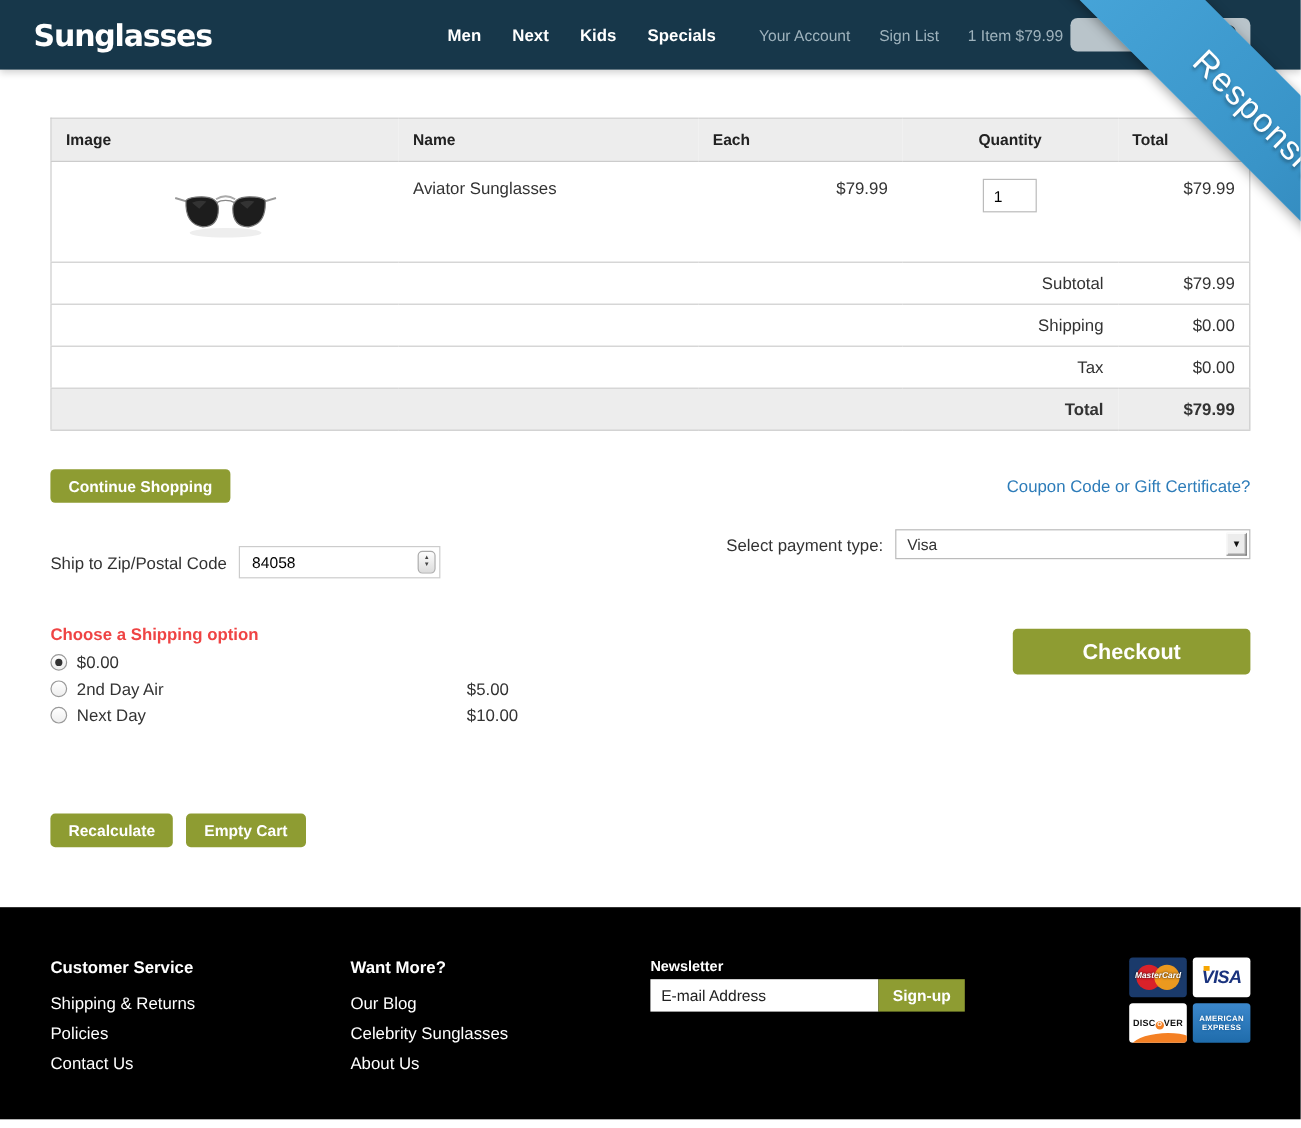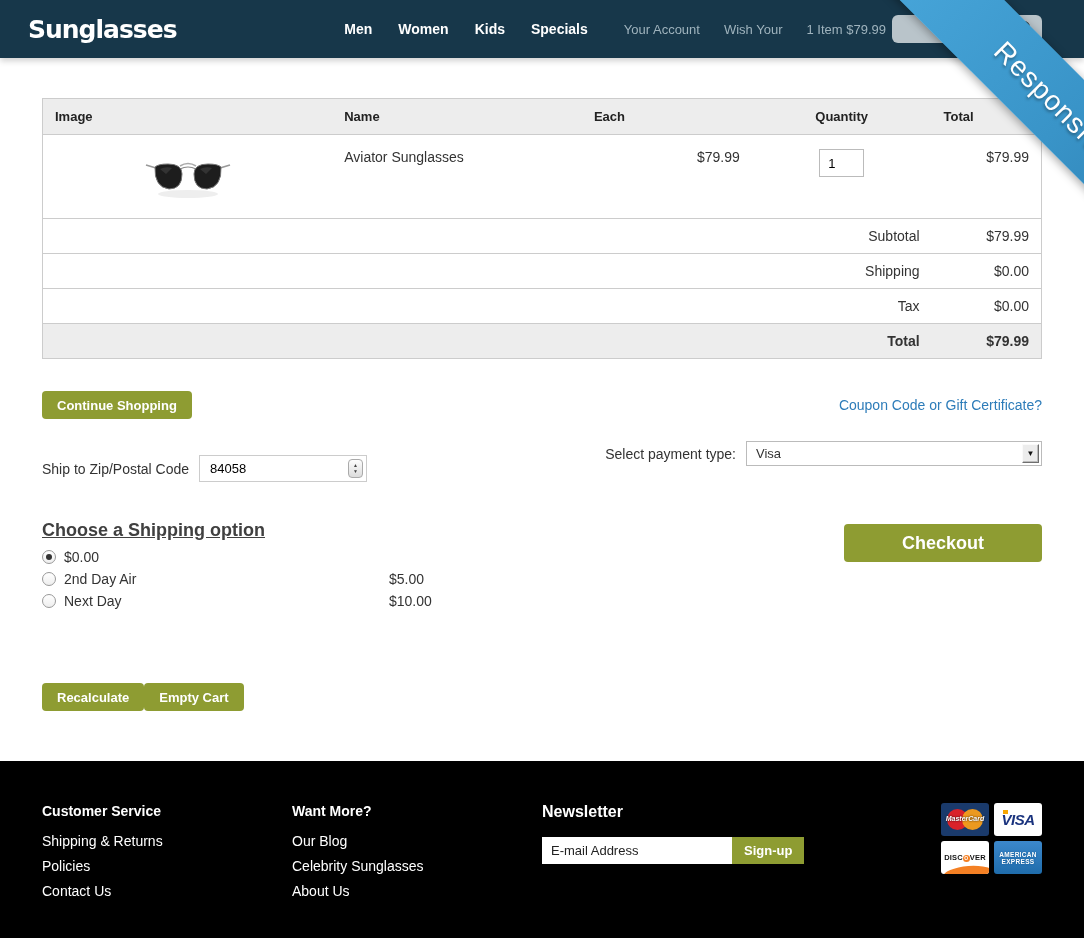--- a/index.html
+++ b/index.html
@@ -99,38 +99,38 @@
     font-size:13px; line-height:23px; padding-left:9px; cursor:pointer;
   }
   .select-arrow {
     position:absolute; right:2px; top:2px; width:17px; height:19px;
     background:#ececec; border:1px solid; border-color:#fafafa #6f6f6f #6f6f6f #fafafa;
     box-shadow:inset -1px -1px 0 #bbb; display:flex; align-items:center; justify-content:center;
     font-size:8px; color:#111;
   }
 
   .row-shipping { display:flex; justify-content:space-between; align-items:flex-start; margin-top:38px; }
-  .ship-title { font-weight:bold; font-size:18px; color:#404040; margin-bottom:8px;text-decoration:underline; }
+  .ship-title { font-weight:bold; font-size:14px; color:#ef4444; margin-bottom:8px; }
   .opt-row { display:flex; align-items:center; margin-bottom:6px; }
   .radio {
     width:14px; height:14px; border:1px solid #999; border-radius:50%;
     background:linear-gradient(#fff,#eee); margin-right:8px; position:relative; cursor:pointer; flex:0 0 auto;
   }
   .radio.checked::after {
     content:""; position:absolute; left:3px; top:3px; width:6px; height:6px;
     border-radius:50%; background:#333;
   }
   .opt-label { width:325px; font-size:14px; cursor:pointer; }
   .opt-price { font-size:14px; }
   .checkout-btn {
     background:#8e9c32; color:#fff; border:none; border-radius:4px;
     width:198px; height:38px; font-size:18px; font-weight:bold; cursor:pointer;
     margin-top:4px; font-family:"Liberation Sans",sans-serif;
   }
-  .row-recalc { margin-top:68px; display:flex; padding-bottom:50px; }
+  .row-recalc { margin-top:68px; display:flex; gap:11px; padding-bottom:50px; }
 
   
   .footer { background:#000; color:#fff; padding:42px 42px 30px 42px; margin-top:0; }
   .footer-cols { display:flex; align-items:flex-start; }
   .f-col { width:250px; }
   .f-col h4 { font-size:14px; font-weight:bold; margin-bottom:14px; }
   .f-col a { display:block; color:#fff; text-decoration:none; font-size:14px; margin-bottom:9px; cursor:pointer; }
   .newsletter { width:300px; }
   .newsletter p { font-size:14px; line-height:1.65; width:235px; margin-bottom:16px; }
   .nl-form { display:flex; }
@@ -167,27 +167,27 @@
   .amex-line { color:#fff; font-weight:bold; font-size:6.5px; letter-spacing:.3px; text-shadow:0 0 2px #14578f; }
 </style>
 </head>
 <body>
 
 <header class="navbar">
   <div class="logo">Sunglasses</div>
   <nav class="nav-links">
     <ul class="nav-primary">
       <li>Men</li>
-      <li>Women</li>
+      <li>Next</li>
       <li>Kids</li>
       <li>Specials</li>
     </ul>
     <ul class="nav-secondary">
       <li>Your Account</li>
-      <li>Wish Your</li>
+      <li>Sign List</li>
       <li>1 Item $79.99</li>
     </ul>
   </nav>
   <div class="search-box">
     <span>
       <svg width="16" height="16" viewBox="0 0 16 16">
         <circle cx="6.5" cy="6.5" r="4.5" fill="none" stroke="#2c3e46" stroke-width="1.8"></circle>
         <line x1="10" y1="10" x2="14" y2="14" stroke="#2c3e46" stroke-width="1.8" stroke-linecap="round"></line>
       </svg>
     </span>
@@ -316,21 +316,21 @@
       <a>Policies</a>
       <a>Contact Us</a>
     </div>
     <div class="f-col">
       <h4>Want More?</h4>
       <a>Our Blog</a>
       <a>Celebrity Sunglasses</a>
       <a>About Us</a>
     </div>
     <div class="newsletter">
-      <h4 class="f-col-title" style="font-size:16px; font-weight:bold; margin-bottom:16px;">Newsletter</h4>
+      <h4 class="f-col-title" style="font-size:12px; font-weight:bold; margin-bottom:4px;">Newsletter</h4>
       <div class="nl-form">
         <input class="nl-input" type="text" placeholder="E-mail Address" style="">
         <button class="nl-btn">Sign-up</button>
       </div>
     </div>
     <div class="pay-icons">
       <div class="card card-mc">
         <span class="c1"></span>
           <span class="c2"></span>
         <span class="mc-text">MasterCard</span>

